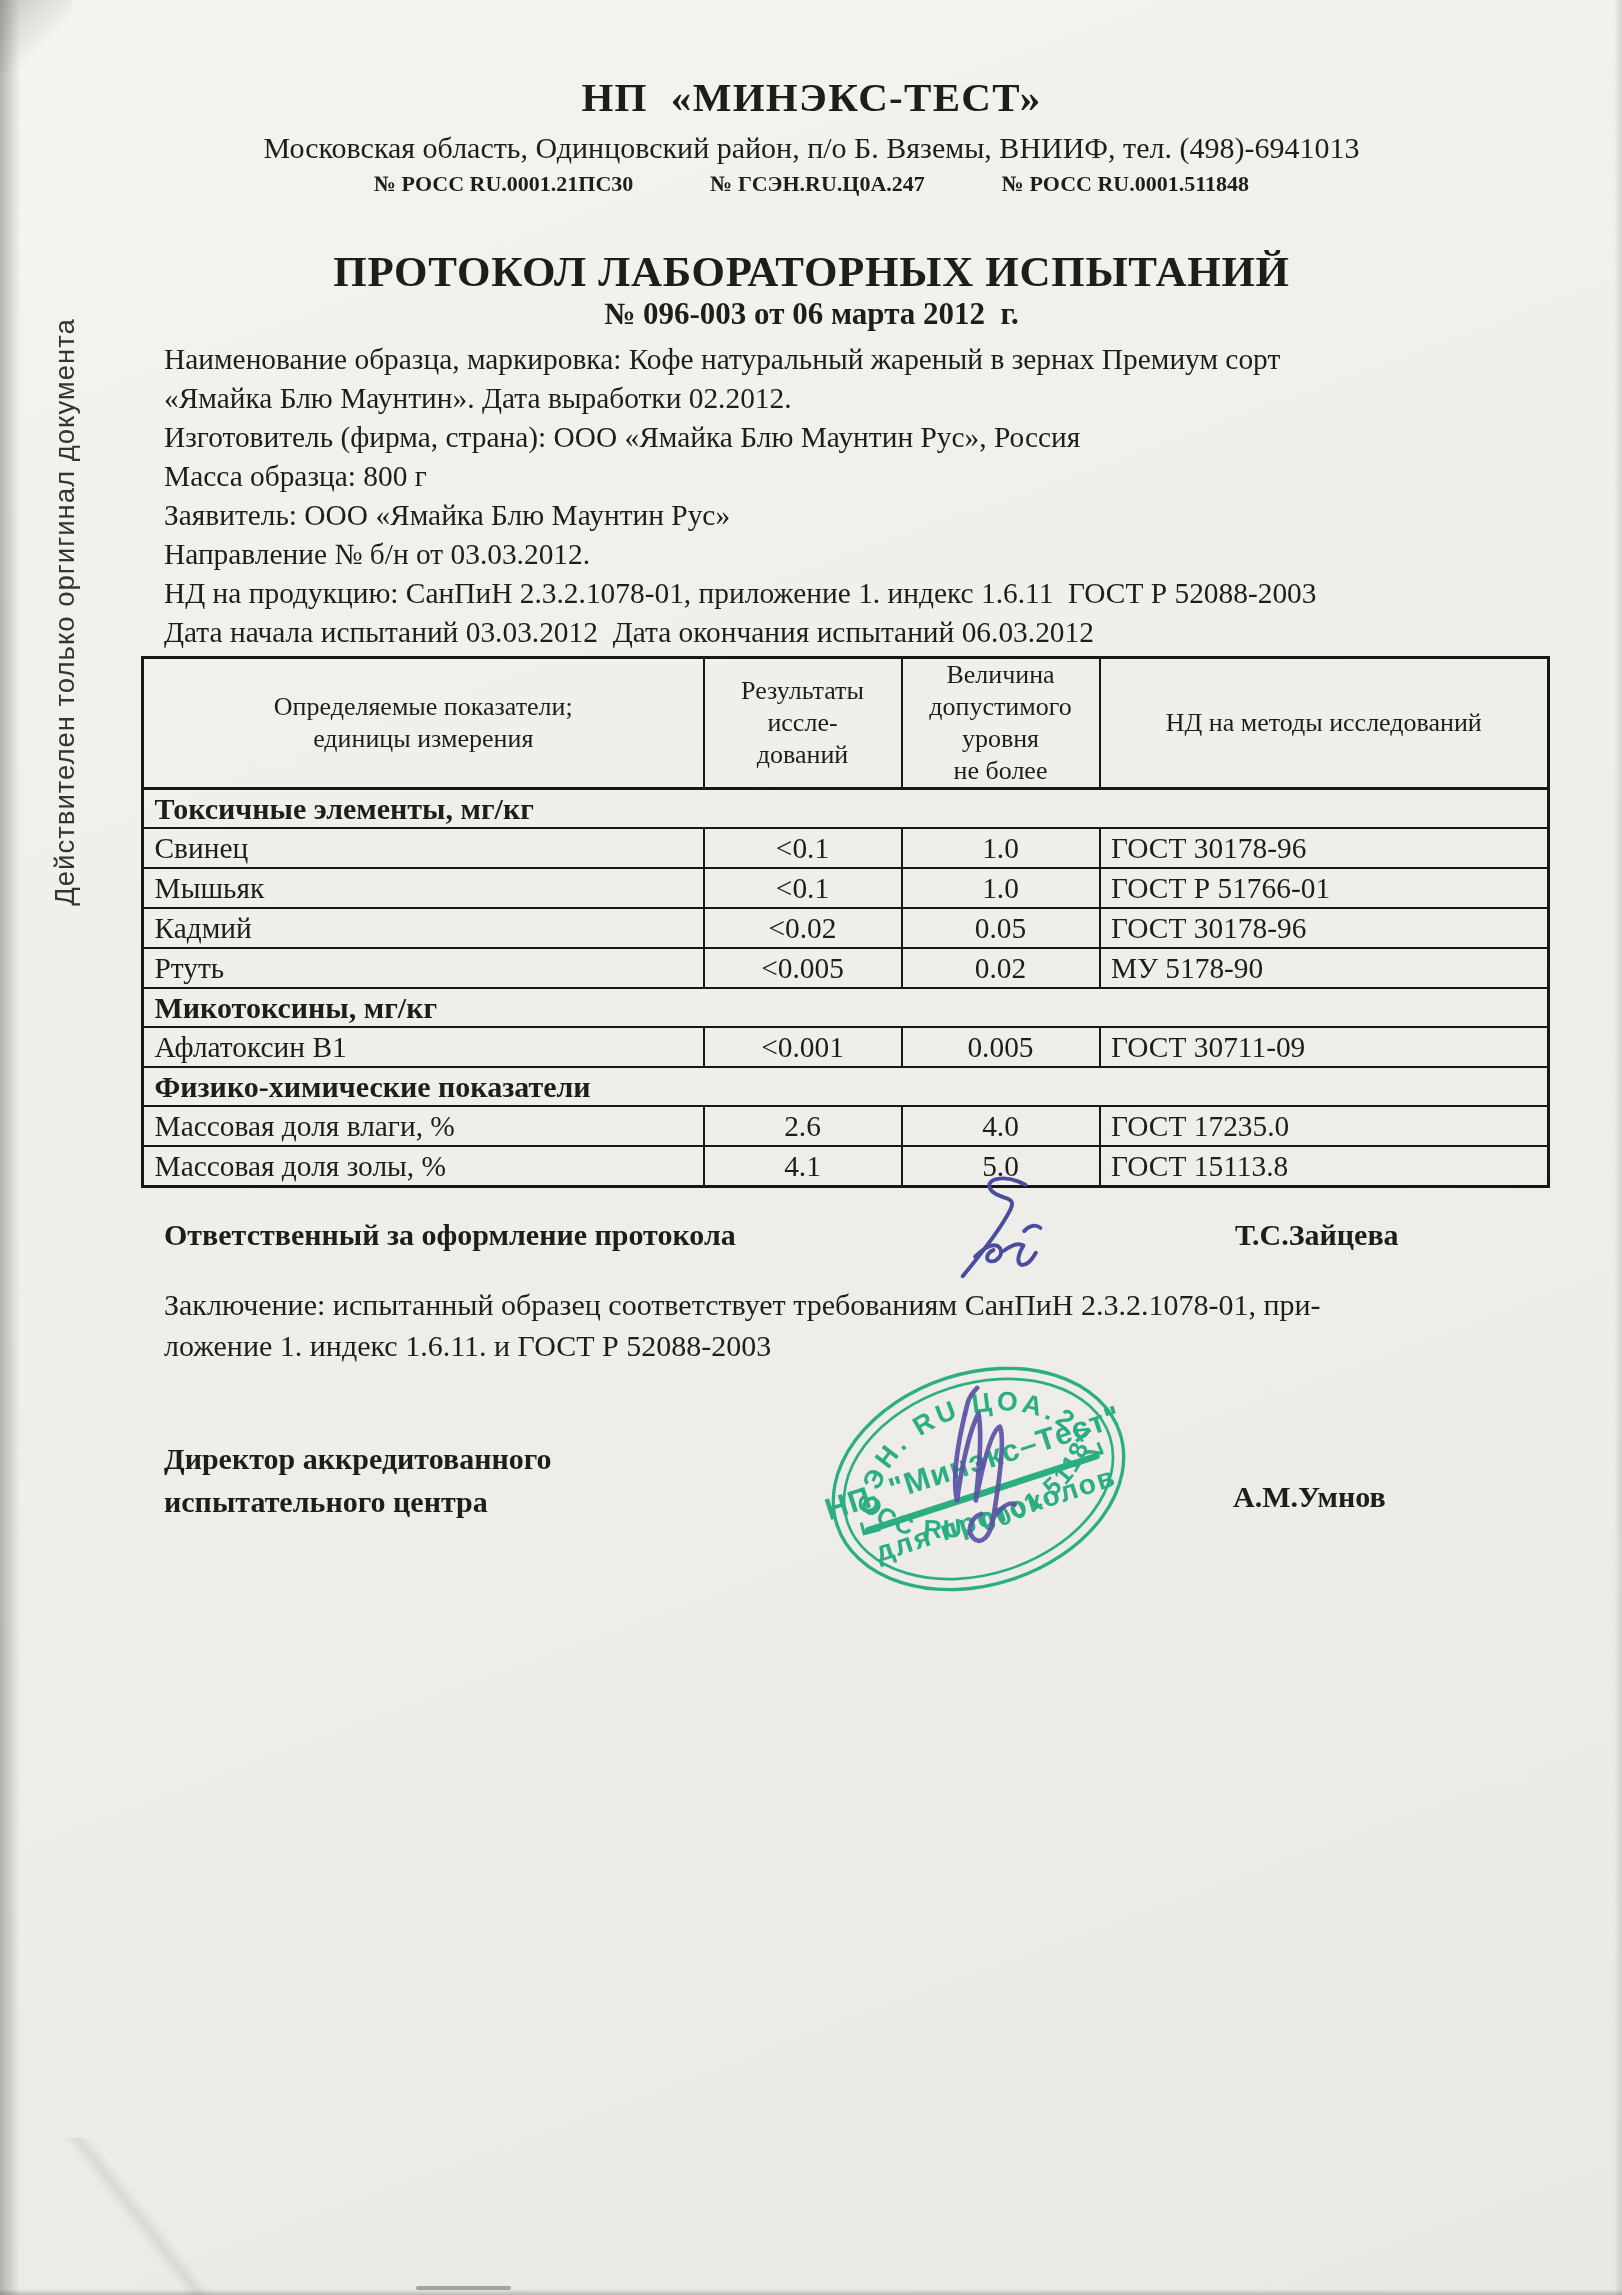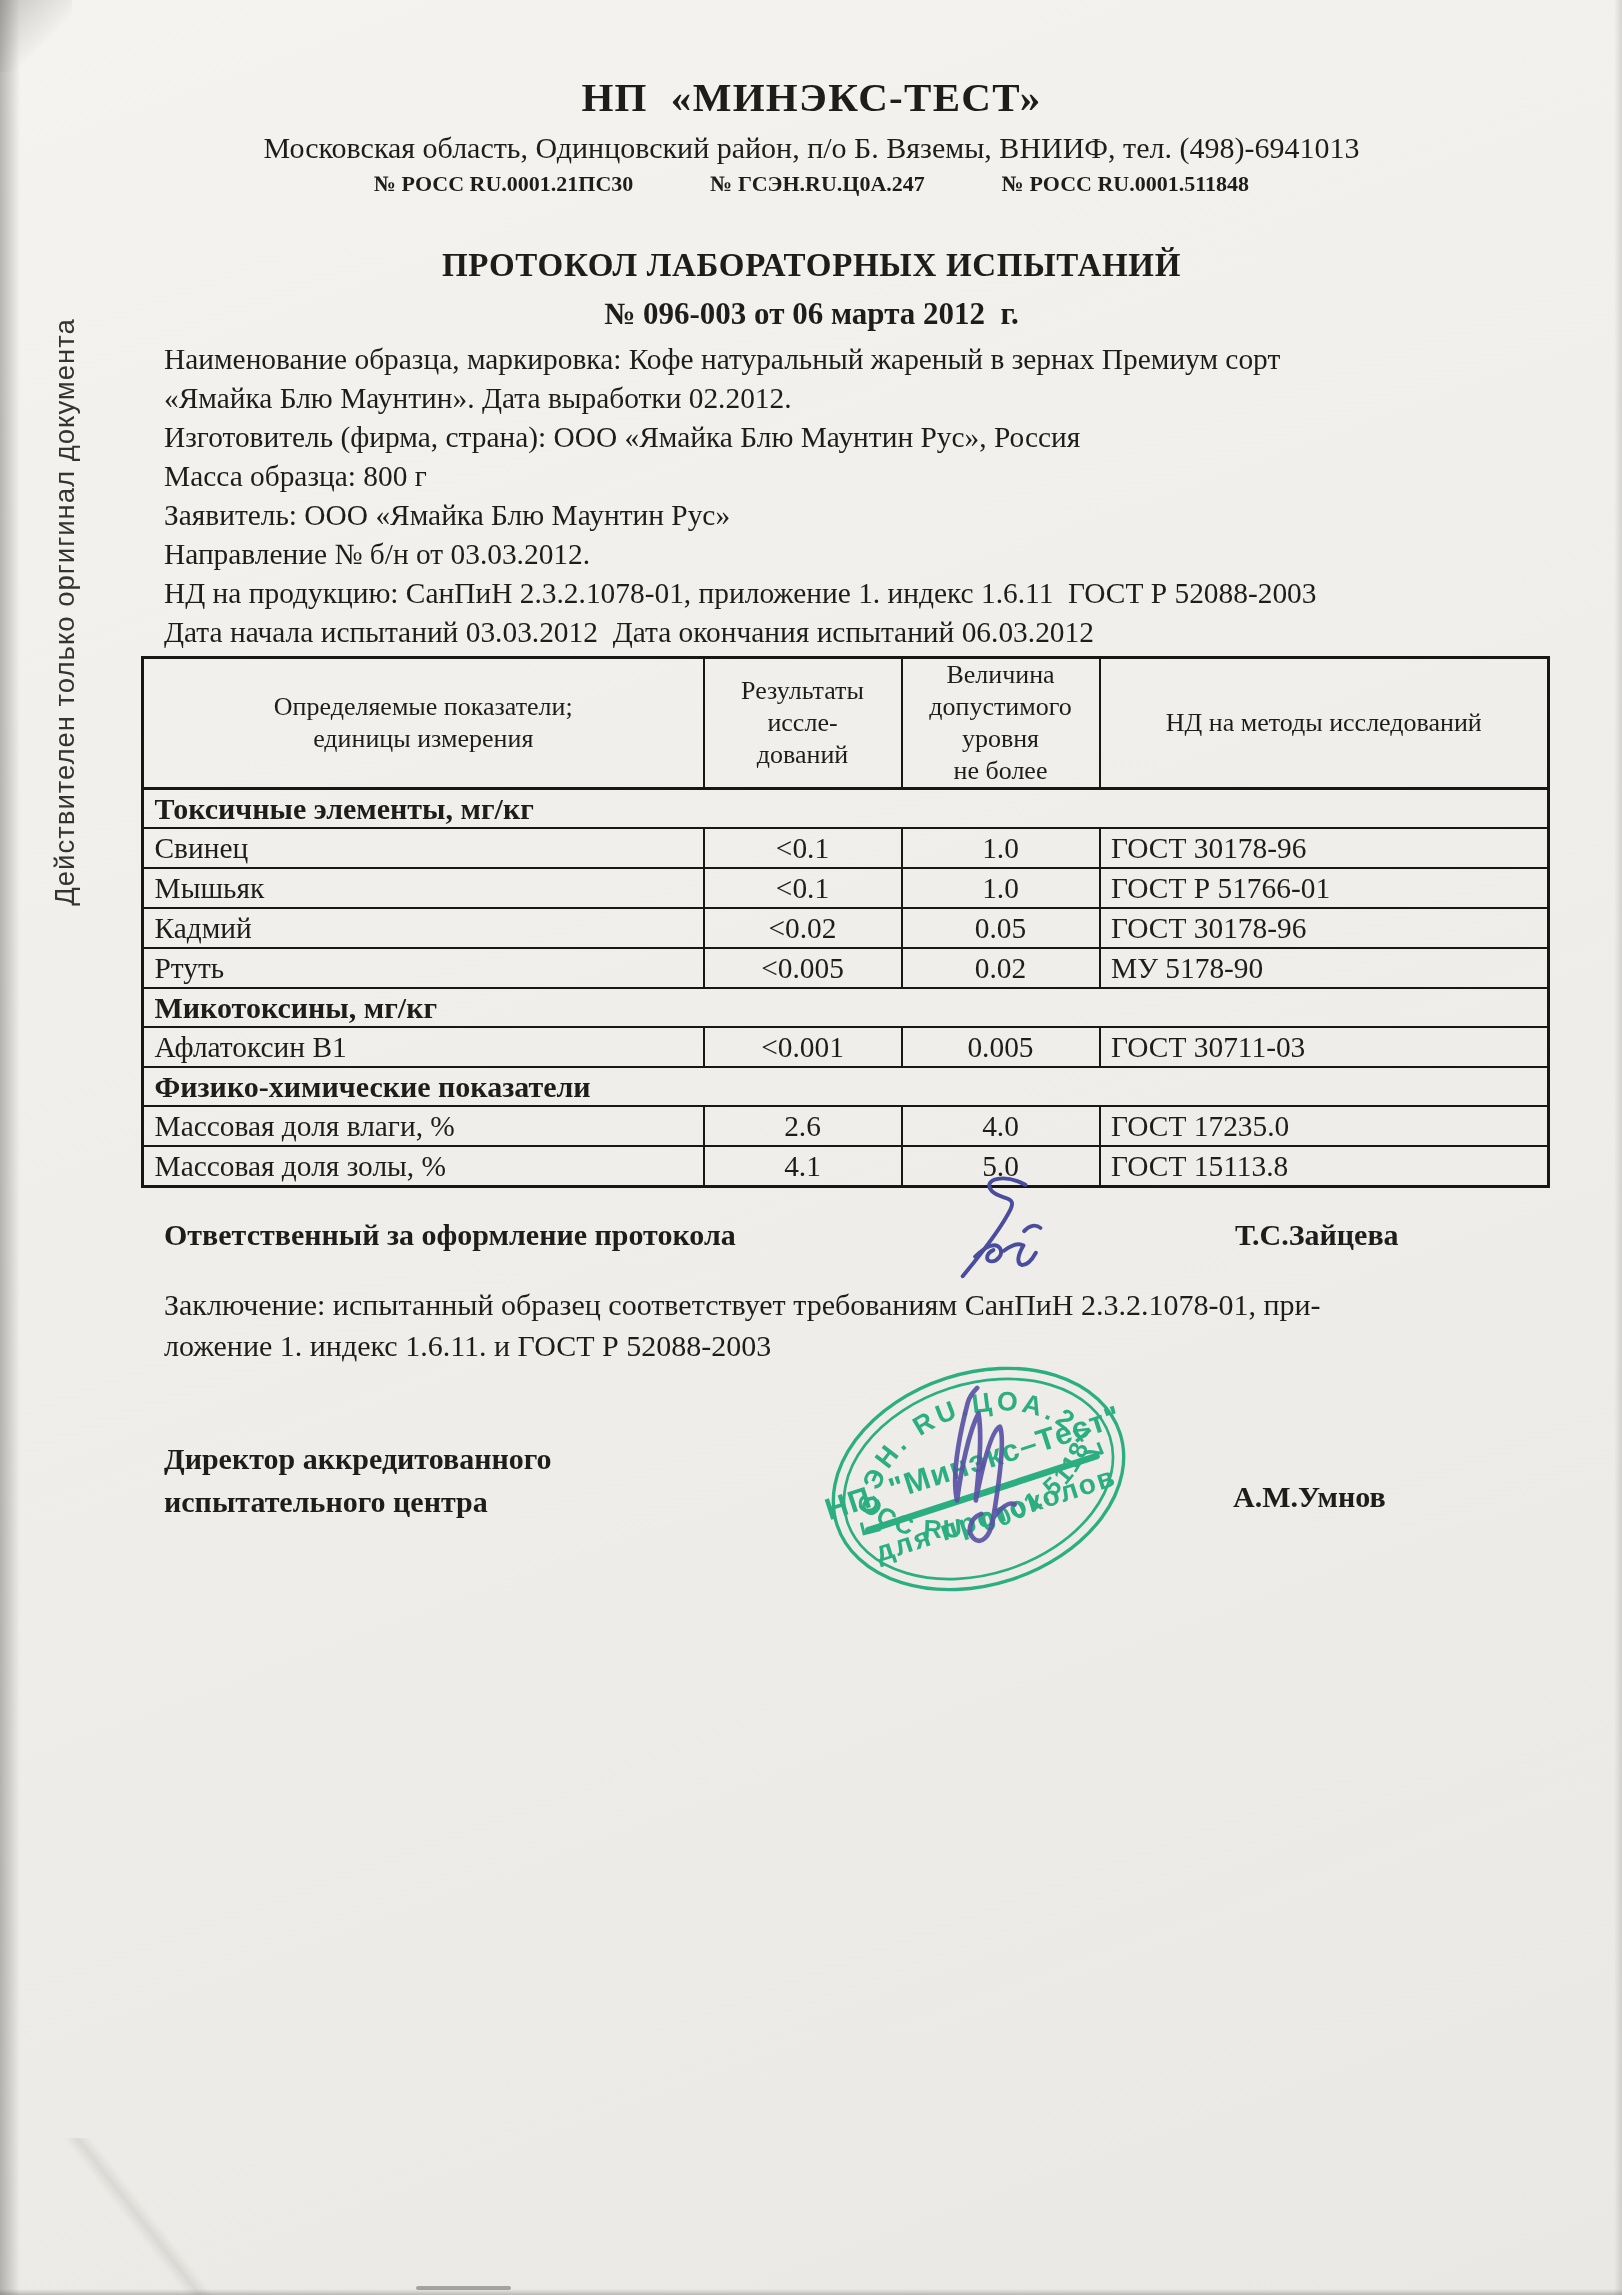--- a/index.html
+++ b/index.html
@@ -28,21 +28,21 @@
     white-space:nowrap;font-family:"Liberation Sans",sans-serif;font-size:27.5px;
     color:#343432;letter-spacing:1px;}
 
   .org-name{position:absolute;top:73px;left:0;width:100%;text-align:center;
     font-size:41px;font-weight:bold;letter-spacing:1.3px;}
   .org-address{position:absolute;top:131px;left:0;width:100%;text-align:center;font-size:30px;}
   .regnums{position:absolute;top:171px;left:0;width:100%;display:flex;
     justify-content:center;gap:77px;font-size:22px;font-weight:bold;}
 
   .protocol-title{position:absolute;top:247px;left:0;width:100%;text-align:center;
-    font-size:33px;font-weight:bold;letter-spacing:0.7px;}
+    font-size:43px;font-weight:bold;letter-spacing:0.7px;}
   .protocol-number{position:absolute;top:296px;left:0;width:100%;text-align:center;
     font-size:31px;font-weight:bold;}
 
   .details{position:absolute;top:340px;left:164px;width:1315px;font-size:29.4px;line-height:39px;}
 
   .results-table{position:absolute;top:656px;left:141px;border-collapse:collapse;
     table-layout:fixed;width:1406px;}
   .results-table td{border:2px solid #181715;vertical-align:middle;font-size:29.4px;
     padding:0 0 0 10.5px;overflow:hidden;}
   .results-table{border:3.9px solid #181715;}
@@ -147,21 +147,21 @@
         <td class="val" data-bind="document.table.sections.0.rows.3.2">0.02</td>
         <td data-bind="document.table.sections.0.rows.3.3">МУ 5178-90</td>
       </tr>
       <tr class="sec">
         <td colspan="4" data-bind="document.table.sections.1.title">Микотоксины, мг/кг</td>
       </tr>
       <tr class="row">
         <td data-bind="document.table.sections.1.rows.0.0">Афлатоксин В1</td>
         <td class="val" data-bind="document.table.sections.1.rows.0.1">&lt;0.001</td>
         <td class="val" data-bind="document.table.sections.1.rows.0.2">0.005</td>
-        <td data-bind="document.table.sections.1.rows.0.3">ГОСТ 30711-03</td>
+        <td data-bind="document.table.sections.1.rows.0.3">ГОСТ 30711-09</td>
       </tr>
       <tr class="sec">
         <td colspan="4" data-bind="document.table.sections.2.title">Физико-химические показатели</td>
       </tr>
       <tr class="row">
         <td data-bind="document.table.sections.2.rows.0.0">Массовая доля влаги, %</td>
         <td class="val" data-bind="document.table.sections.2.rows.0.1">2.6</td>
         <td class="val" data-bind="document.table.sections.2.rows.0.2">4.0</td>
         <td data-bind="document.table.sections.2.rows.0.3">ГОСТ 17235.0</td>
       </tr>

